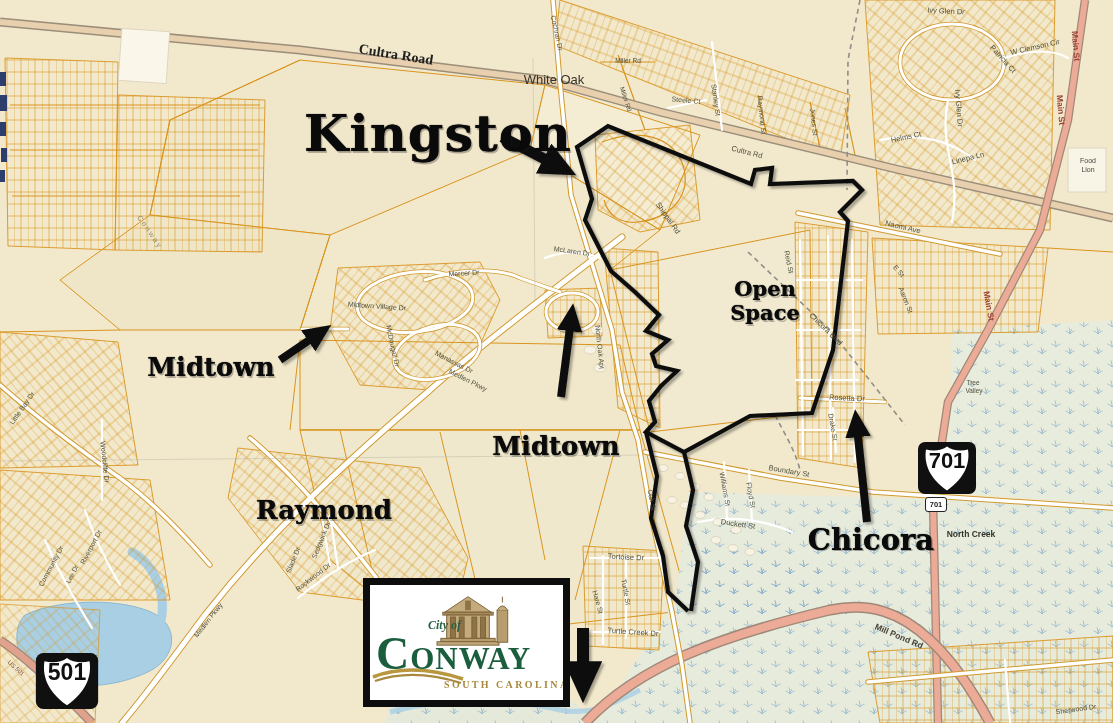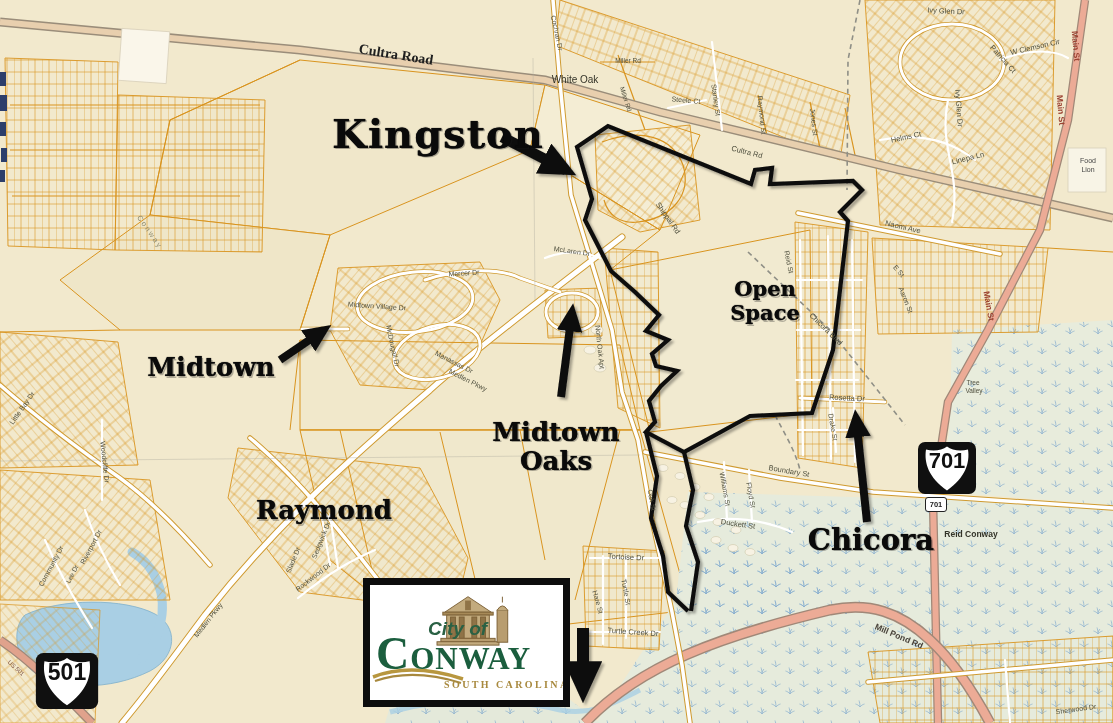--- a/index.html
+++ b/index.html
@@ -8,21 +8,21 @@
   #street-labels{position:absolute;left:0;top:0;width:1113px;height:723px;z-index:5;pointer-events:none;}
   .street-label{position:absolute;font-family:"Liberation Sans",sans-serif;color:#50503f;white-space:nowrap;transform-origin:center;}
   .annotation{position:absolute;z-index:6;font-family:"DejaVu Serif","Liberation Serif",serif;font-weight:bold;color:#0a0a0a;text-align:center;line-height:1.12;transform:translate(-50%,-50%);white-space:nowrap;text-shadow:1.5px 1.5px 0 rgba(30,30,30,.30), 0 0 1px #000;}
   .shield{position:absolute;z-index:7;}
   .shield svg{display:block;width:100%;height:100%;}
   .shield .num{position:absolute;left:0;top:7px;width:100%;text-align:center;font-weight:bold;color:#101010;font-family:"Liberation Sans",sans-serif;}
   .road-marker{position:absolute;z-index:6;background:#fff;border:1.5px solid #222;border-radius:3px;display:flex;align-items:center;justify-content:center;font-size:7.5px;font-weight:bold;color:#222;}
   #logo-box{position:absolute;left:363px;top:578px;width:207px;height:129px;background:#fff;border:7px solid #0d0d0d;box-sizing:border-box;z-index:8;}
   #logo-inner{position:relative;width:100%;height:100%;overflow:hidden;}
   .logo-building{position:absolute;left:48px;top:2px;width:100px;height:62px;}
-  .logo-cityof{position:absolute;left:58px;top:33px;font-family:Liberation Sans, sans-serif;font-style:italic;font-weight:bold;font-size:19px;color:#2a6144;z-index:3;}
+  .logo-cityof{position:absolute;left:58px;top:33px;font-family:Liberation Serif, serif;font-style:italic;font-weight:bold;font-size:12px;color:#2a6144;z-index:3;}
   .logo-conway{position:absolute;left:6px;top:42px;color:#1b5e3e;font-family:"Liberation Serif",serif;font-weight:bold;letter-spacing:1px;z-index:2;}
   .logo-conway .initial{font-size:46px;}
   .logo-conway .rest{font-size:31px;}
   .logo-swoosh{position:absolute;left:0px;top:80px;width:98px;height:20px;z-index:1;}
   .logo-state{position:absolute;left:74px;top:94px;font-size:10px;font-weight:bold;letter-spacing:2.4px;color:#a8893e;font-family:"Liberation Serif",serif;z-index:3;white-space:nowrap;}
 </style>
 </head>
 <body>
 
 <div id="stage">
@@ -221,21 +221,21 @@
   <path d="M502,137 L566,170" stroke-width="10.5" marker-end="url(#arrowhead)"></path>
   <path d="M280,360 L324,330" stroke-width="8" marker-end="url(#arrowhead)"></path>
   <path d="M561,397 L572,312" stroke-width="8" marker-end="url(#arrowhead)"></path>
   <path d="M867,522 L856,418" stroke-width="8" marker-end="url(#arrowhead)"></path>
   <path d="M583,628 L583,690" stroke-width="12" marker-end="url(#arrowhead)"></path>
 </g>
 </svg>
 
 <div id="street-labels">
       <span class="street-label" style="left: 396px; top: 55px; font-size: 14px; transform: translate(-50%, -50%) rotate(9deg); color: rgb(31, 31, 31); font-weight: bold; font-family: &quot;Liberation Serif&quot;, serif;">Cultra Road</span>
-      <span class="street-label" style="left: 575px; top: 79px; font-size: 10px; transform: translate(-50%, -50%) rotate(0deg); color: rgb(51, 51, 40);">White Oak</span>
+      <span class="street-label" style="left: 554px; top: 79px; font-size: 13px; transform: translate(-50%, -50%) rotate(0deg); color: rgb(51, 51, 40);">White Oak</span>
       <span class="street-label" style="left: 557px; top: 33px; font-size: 7px; transform: translate(-50%, -50%) rotate(78deg);">Cochran Dr</span>
       <span class="street-label" style="left: 628px; top: 60px; font-size: 6.5px; transform: translate(-50%, -50%) rotate(0deg);">Miller Rd</span>
       <span class="street-label" style="left: 626px; top: 99px; font-size: 6.5px; transform: translate(-50%, -50%) rotate(72deg);">Miller Rd</span>
       <span class="street-label" style="left: 686px; top: 100px; font-size: 7px; transform: translate(-50%, -50%) rotate(5deg);">Steele Ct</span>
       <span class="street-label" style="left: 716px; top: 100px; font-size: 7px; transform: translate(-50%, -50%) rotate(82deg);">Stanley St</span>
       <span class="street-label" style="left: 762px; top: 115px; font-size: 7px; transform: translate(-50%, -50%) rotate(84deg);">Raymond St</span>
       <span class="street-label" style="left: 814px; top: 122px; font-size: 7px; transform: translate(-50%, -50%) rotate(84deg);">Jones St</span>
       <span class="street-label" style="left: 747px; top: 152px; font-size: 7.5px; transform: translate(-50%, -50%) rotate(14deg);">Cultra Rd</span>
       <span class="street-label" style="left: 906px; top: 137px; font-size: 7.5px; transform: translate(-50%, -50%) rotate(-12deg);">Helms Ct</span>
       <span class="street-label" style="left: 968px; top: 158px; font-size: 7.5px; transform: translate(-50%, -50%) rotate(-14deg);">Linepa Ln</span>
@@ -258,21 +258,21 @@
       <span class="street-label" style="left: 833px; top: 427px; font-size: 7px; transform: translate(-50%, -50%) rotate(80deg);">Drake St</span>
       <span class="street-label" style="left: 789px; top: 471px; font-size: 7.5px; transform: translate(-50%, -50%) rotate(10deg);">Boundary St</span>
       <span class="street-label" style="left: 725px; top: 489px; font-size: 7px; transform: translate(-50%, -50%) rotate(80deg);">Williams St</span>
       <span class="street-label" style="left: 751px; top: 495px; font-size: 7px; transform: translate(-50%, -50%) rotate(80deg);">Floyd St</span>
       <span class="street-label" style="left: 738px; top: 524px; font-size: 7.5px; transform: translate(-50%, -50%) rotate(8deg);">Duckett St</span>
       <span class="street-label" style="left: 652px; top: 500px; font-size: 7px; transform: translate(-50%, -50%) rotate(80deg);">Oak St</span>
       <span class="street-label" style="left: 626px; top: 557px; font-size: 7.5px; transform: translate(-50%, -50%) rotate(3deg);">Tortoise Dr</span>
       <span class="street-label" style="left: 626px; top: 592px; font-size: 7px; transform: translate(-50%, -50%) rotate(80deg);">Turtle St</span>
       <span class="street-label" style="left: 598px; top: 602px; font-size: 7px; transform: translate(-50%, -50%) rotate(74deg);">Hare St</span>
       <span class="street-label" style="left: 633px; top: 632px; font-size: 7.5px; transform: translate(-50%, -50%) rotate(4deg);">Turtle Creek Dr</span>
-      <span class="street-label" style="left: 971px; top: 534px; font-size: 8.5px; transform: translate(-50%, -50%) rotate(0deg); color: rgb(51, 51, 40); font-weight: bold;">Reid Conway</span>
+      <span class="street-label" style="left: 971px; top: 534px; font-size: 8.5px; transform: translate(-50%, -50%) rotate(0deg); color: rgb(51, 51, 40); font-weight: bold;">North Creek</span>
       <span class="street-label" style="left: 973px; top: 382px; font-size: 6.5px; transform: translate(-50%, -50%) rotate(0deg);">Tree</span>
       <span class="street-label" style="left: 974px; top: 390px; font-size: 6.5px; transform: translate(-50%, -50%) rotate(0deg);">Valley</span>
       <span class="street-label" style="left: 899px; top: 636px; font-size: 8.5px; transform: translate(-50%, -50%) rotate(23deg); color: rgb(74, 68, 60); font-weight: bold;">Mill Pond Rd</span>
       <span class="street-label" style="left: 464px; top: 273px; font-size: 7px; transform: translate(-50%, -50%) rotate(-4deg);">Mercer Dr</span>
       <span class="street-label" style="left: 377px; top: 306px; font-size: 7px; transform: translate(-50%, -50%) rotate(4deg);">Midtown Village Dr</span>
       <span class="street-label" style="left: 393px; top: 346px; font-size: 7px; transform: translate(-50%, -50%) rotate(78deg);">McDougall Dr</span>
       <span class="street-label" style="left: 454px; top: 362px; font-size: 7px; transform: translate(-50%, -50%) rotate(27deg);">Manassas Dr</span>
       <span class="street-label" style="left: 468px; top: 380px; font-size: 7px; transform: translate(-50%, -50%) rotate(27deg);">Medlen Pkwy</span>
       <span class="street-label" style="left: 208px; top: 620px; font-size: 7px; transform: translate(-50%, -50%) rotate(-52deg);">Medlen Pkwy</span>
       <span class="street-label" style="left: 572px; top: 251px; font-size: 7px; transform: translate(-50%, -50%) rotate(8deg);">McLaren Dr</span>
@@ -283,29 +283,28 @@
       <span class="street-label" style="left: 51px; top: 566px; font-size: 7px; transform: translate(-50%, -50%) rotate(-62deg);">Community Dr</span>
       <span class="street-label" style="left: 72px; top: 574px; font-size: 6.5px; transform: translate(-50%, -50%) rotate(-62deg);">Lee Dr</span>
       <span class="street-label" style="left: 313px; top: 577px; font-size: 7px; transform: translate(-50%, -50%) rotate(-38deg);">Rockwood Dr</span>
       <span class="street-label" style="left: 321px; top: 540px; font-size: 7px; transform: translate(-50%, -50%) rotate(-68deg);">Sedgwick Dr</span>
       <span class="street-label" style="left: 293px; top: 560px; font-size: 7px; transform: translate(-50%, -50%) rotate(-68deg);">Slade Dr</span>
       <span class="street-label" style="left: 150px; top: 232px; font-size: 7.5px; transform: translate(-50%, -50%) rotate(55deg); color: rgb(142, 140, 114); letter-spacing: 2px;">Conway</span>
       <span class="street-label" style="left: 16px; top: 668px; font-size: 6px; transform: translate(-50%, -50%) rotate(42deg); color: rgb(124, 80, 64);">US 501</span>
       <span class="street-label" style="left: 1076px; top: 709px; font-size: 7px; transform: translate(-50%, -50%) rotate(-8deg);">Sherwood Dr</span>
     </div>
 
-<div class="annotation" style="left:438px;top:134px;font-size:40px;letter-spacing:1px;">
+<div class="annotation" style="left:438px;top:134px;font-size:51px;letter-spacing:1px;">
   <div>Kingston</div>
 </div>
 <div class="annotation" style="left:211px;top:368px;font-size:26px;">
   <div>Midtown</div>
 </div>
 <div class="annotation" style="left:556px;top:447px;font-size:26px;">
   <div>Midtown</div>
-  <div>Oaks</div>
 </div>
 <div class="annotation" style="left:324px;top:511px;font-size:26px;">
   <div>Raymond</div>
 </div>
 <div class="annotation" style="left:871px;top:540px;font-size:29px;">
   <div>Chicora</div>
 </div>
 <div class="annotation" style="left:765px;top:301px;font-size:21px;">
   <div>Open</div>
   <div>Space</div>

